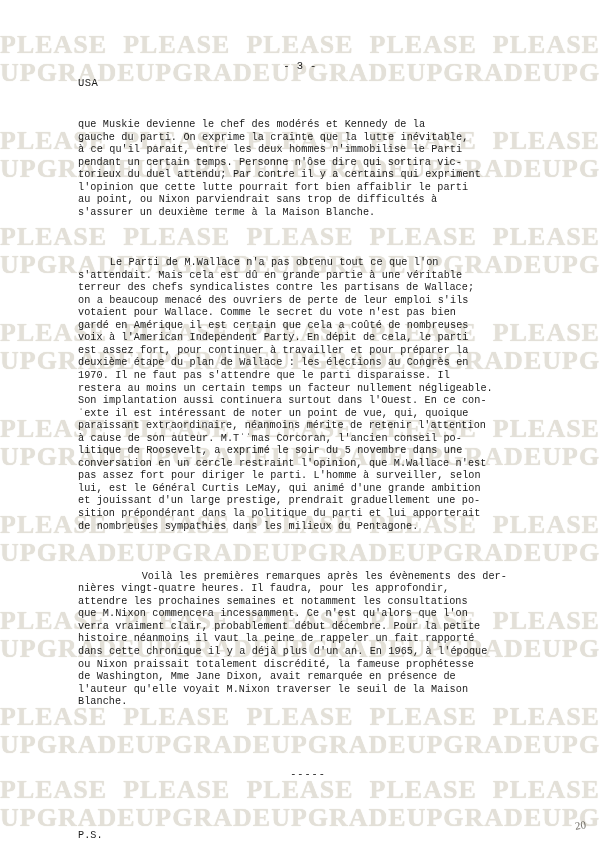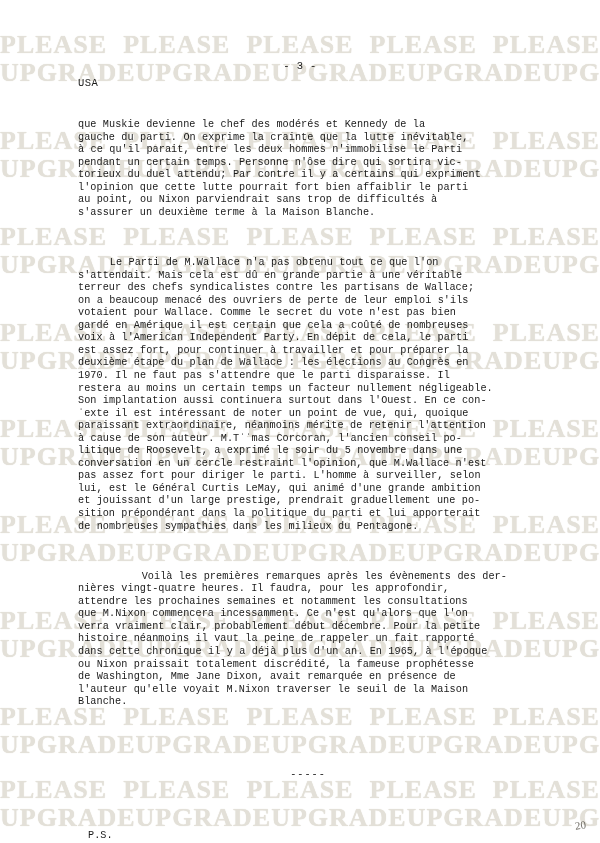--- a/index.html
+++ b/index.html
@@ -88,21 +88,21 @@
   .para:last-child { margin-bottom: 0; }
 
   .sep {
     margin: 10px 0 11px 0;
     text-align: center;
     letter-spacing: 1px;
     padding-left: 8px;
   }
 
   .ps-label {
-    margin: 0 0 0 10px;
+    margin: 0 0 0 0;
   }
 
   .corner-mark {
     position: absolute;
     right: 14px;
     bottom: 12px;
     font-family: "Liberation Serif", "DejaVu Serif", serif;
     font-size: 11px;
     color: #6d6a63;
     transform: rotate(-8deg);

